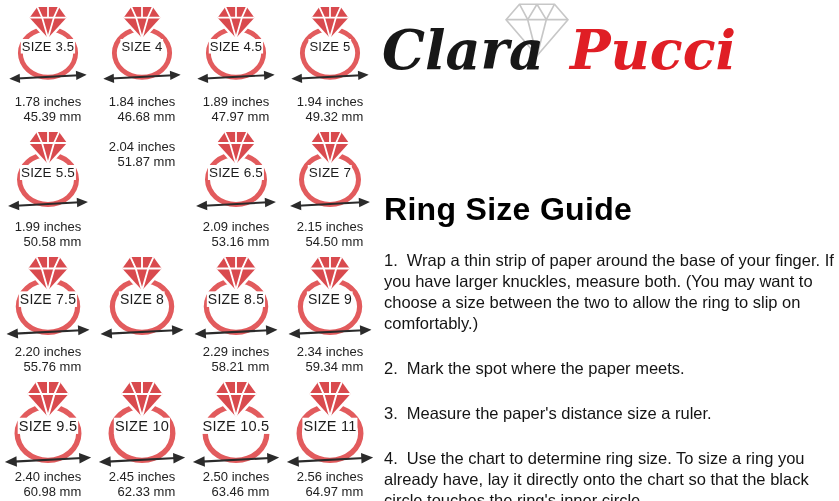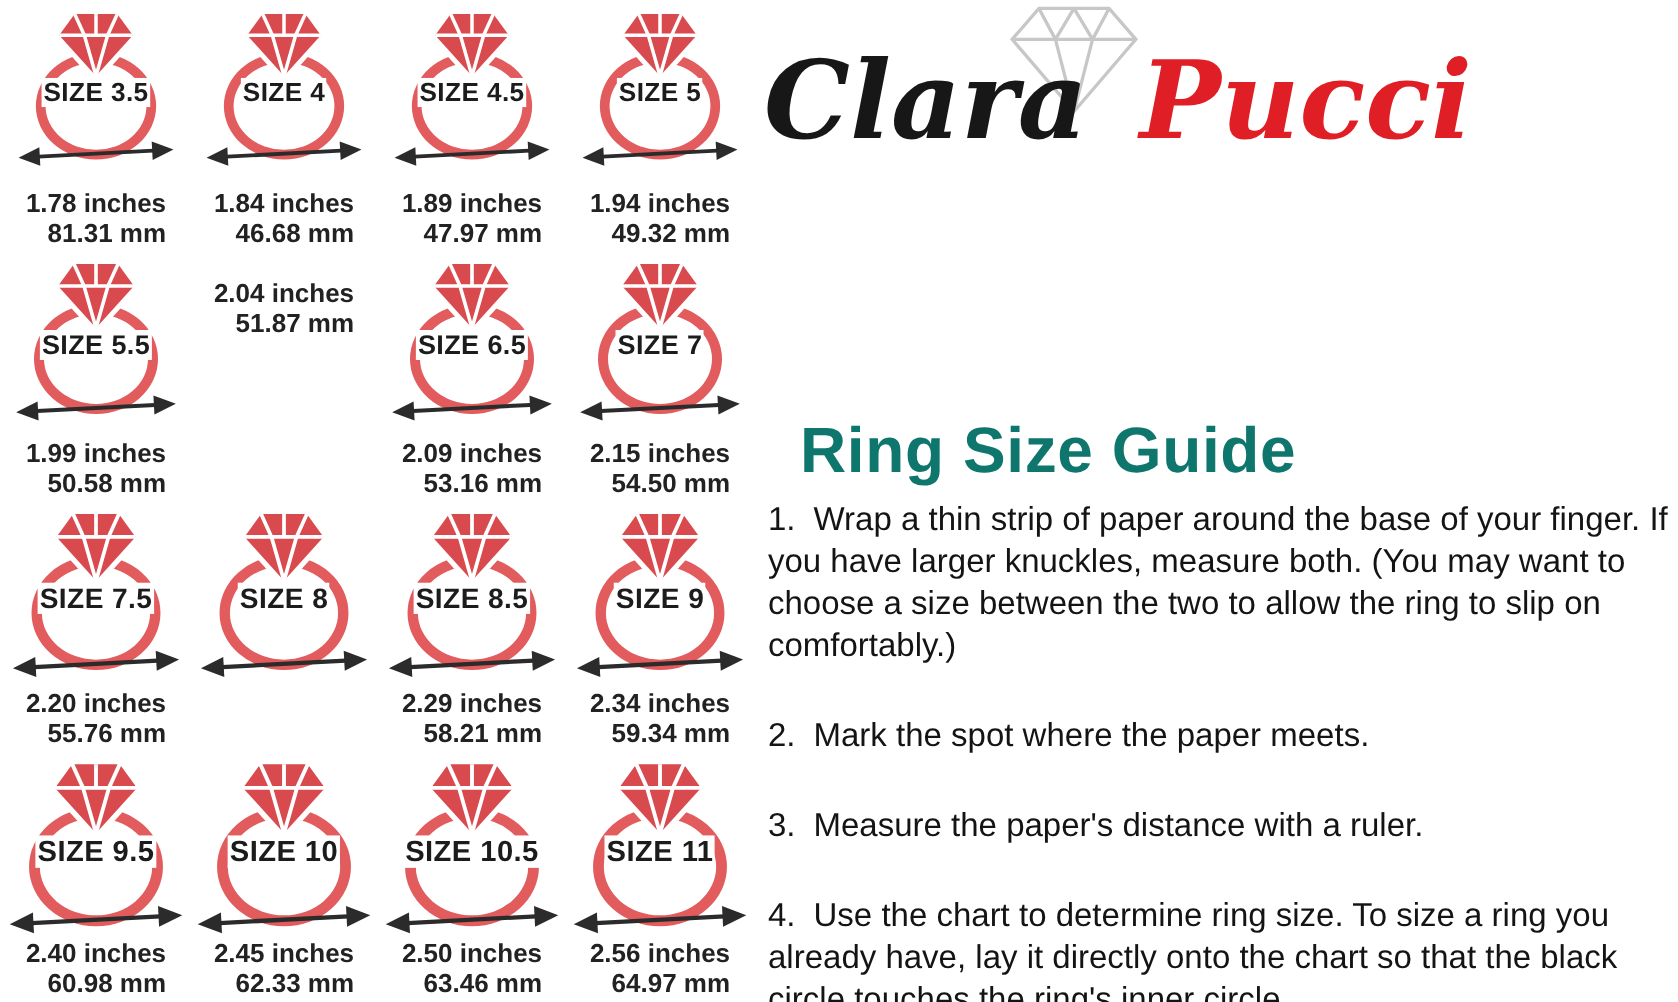--- a/index.html
+++ b/index.html
@@ -11,21 +11,21 @@
     --logo-gray:#c7c7c7;
   }
   *{box-sizing:border-box;}
   html,body{margin:0;padding:0;background:#fff;}
   body{width:839px;height:501px;font-family:"Liberation Sans",sans-serif;color:var(--ink);}
   .page{position:relative;width:839px;height:501px;overflow:hidden;background:#fff;}
 
   
   .chart-grid{
     position:absolute;left:1px;top:0;width:377px;
-    display:grid;grid-template-columns:repeat(4,94px);grid-auto-rows:125px;font-weight:bold;
+    display:grid;grid-template-columns:repeat(4,94px);grid-auto-rows:125px;
   }
   .cell{position:relative;padding-top:6px;display:flex;flex-direction:column;align-items:center;}
   .ringwrap{position:relative;width:84px;height:80px;transform-origin:50% 0;}
   .cell:nth-of-type(-n+4) .ringwrap{transform:scale(0.97);}
   .cell:nth-of-type(n+5):nth-of-type(-n+8) .ringwrap{transform:scale(1.0);}
   .cell:nth-of-type(n+9):nth-of-type(-n+12) .ringwrap{transform:scale(1.04);}
   .cell:nth-of-type(n+13) .ringwrap{transform:scale(1.08);}
   .gem{position:absolute;left:50%;top:0;transform:translateX(-50%);width:40px;height:34px;z-index:2;}
   .gem .halo{fill:#fff;stroke:#fff;stroke-width:5;stroke-linejoin:round;}
   .gem .body{fill:var(--gem);}
@@ -50,22 +50,22 @@
   .logo-diamond{position:absolute;left:128px;top:2px;width:66px;height:56px;}
   .logo-diamond *{stroke:var(--logo-gray);stroke-width:1.6;fill:none;}
   .logo-text{
     position:absolute;left:6px;top:18px;white-space:nowrap;
     font-family:"DejaVu Serif",serif;font-style:italic;font-weight:bold;
     font-size:54px;letter-spacing:0;
   }
   .clara{color:#171717;}
   .pucci{color:var(--brand-red);margin-left:26px;}
   .title{
-    position:absolute;left:8px;top:191px;margin:16px;
-    font-size:32px;font-weight:bold;color:#0f766e;letter-spacing:.3px;
+    position:absolute;left:8px;top:191px;margin:0;
+    font-size:32px;font-weight:bold;color:#000000;letter-spacing:.3px;
   }
   .steps{position:absolute;left:8px;top:250px;width:455px;}
   .step{margin:0 0 24px 0;font-size:16.5px;line-height:21px;color:#141414;}
   .stepnum{padding-right:9px;}
 </style>
 </head>
 <body>
 
 <div class="page">
 
@@ -83,21 +83,21 @@
           <div class="band"></div>
           <span class="sizelabel">SIZE 3.5</span>
           <svg class="arrow" viewBox="0 0 80 14" aria-hidden="true">
             <line x1="8" y1="7" x2="72" y2="7"></line>
             <polygon points="0,7 11,2.2 11,11.8"></polygon>
             <polygon points="80,7 69,2.2 69,11.8"></polygon>
           </svg>
         </div>
         <div class="meas">
           <div>1.78 inches</div>
-          <div>81.31 mm</div>
+          <div>45.39 mm</div>
         </div>
       </div>
 
       <div class="cell">
         <div class="ringwrap">
           <svg class="gem" viewBox="0 0 40 34" aria-hidden="true">
             <polygon class="halo" points="9,1 31,1 39,12 20,33 1,12"></polygon>
             <polygon class="body" points="9,1 31,1 39,12 20,33 1,12"></polygon>
             <path class="facet" d="M1,12 H39"></path>
             <path class="facet" d="M9,1 L14,12 M31,1 L26,12 M20,1 L20,12"></path>
@@ -434,19 +434,19 @@
     </div>
 
     <h1 class="title">Ring Size Guide</h1>
 
     <div class="steps">
 
         <p class="step"><span class="stepnum">1.</span><span>Wrap a thin strip of paper around the base of your finger. If you have larger knuckles, measure both. (You may want to choose a size between the two to allow the ring to slip on comfortably.)</span></p>
 
         <p class="step"><span class="stepnum">2.</span><span>Mark the spot where the paper meets.</span></p>
 
-        <p class="step"><span class="stepnum">3.</span><span>Measure the paper's distance with a ruler.</span></p>
+        <p class="step"><span class="stepnum">3.</span><span>Measure the paper's distance size a ruler.</span></p>
 
         <p class="step"><span class="stepnum">4.</span><span>Use the chart to determine ring size. To size a ring you already have, lay it directly onto the chart so that the black circle touches the ring's inner circle.</span></p>
       </div>
   </div>
 
 </div>
 
 </body></html>

